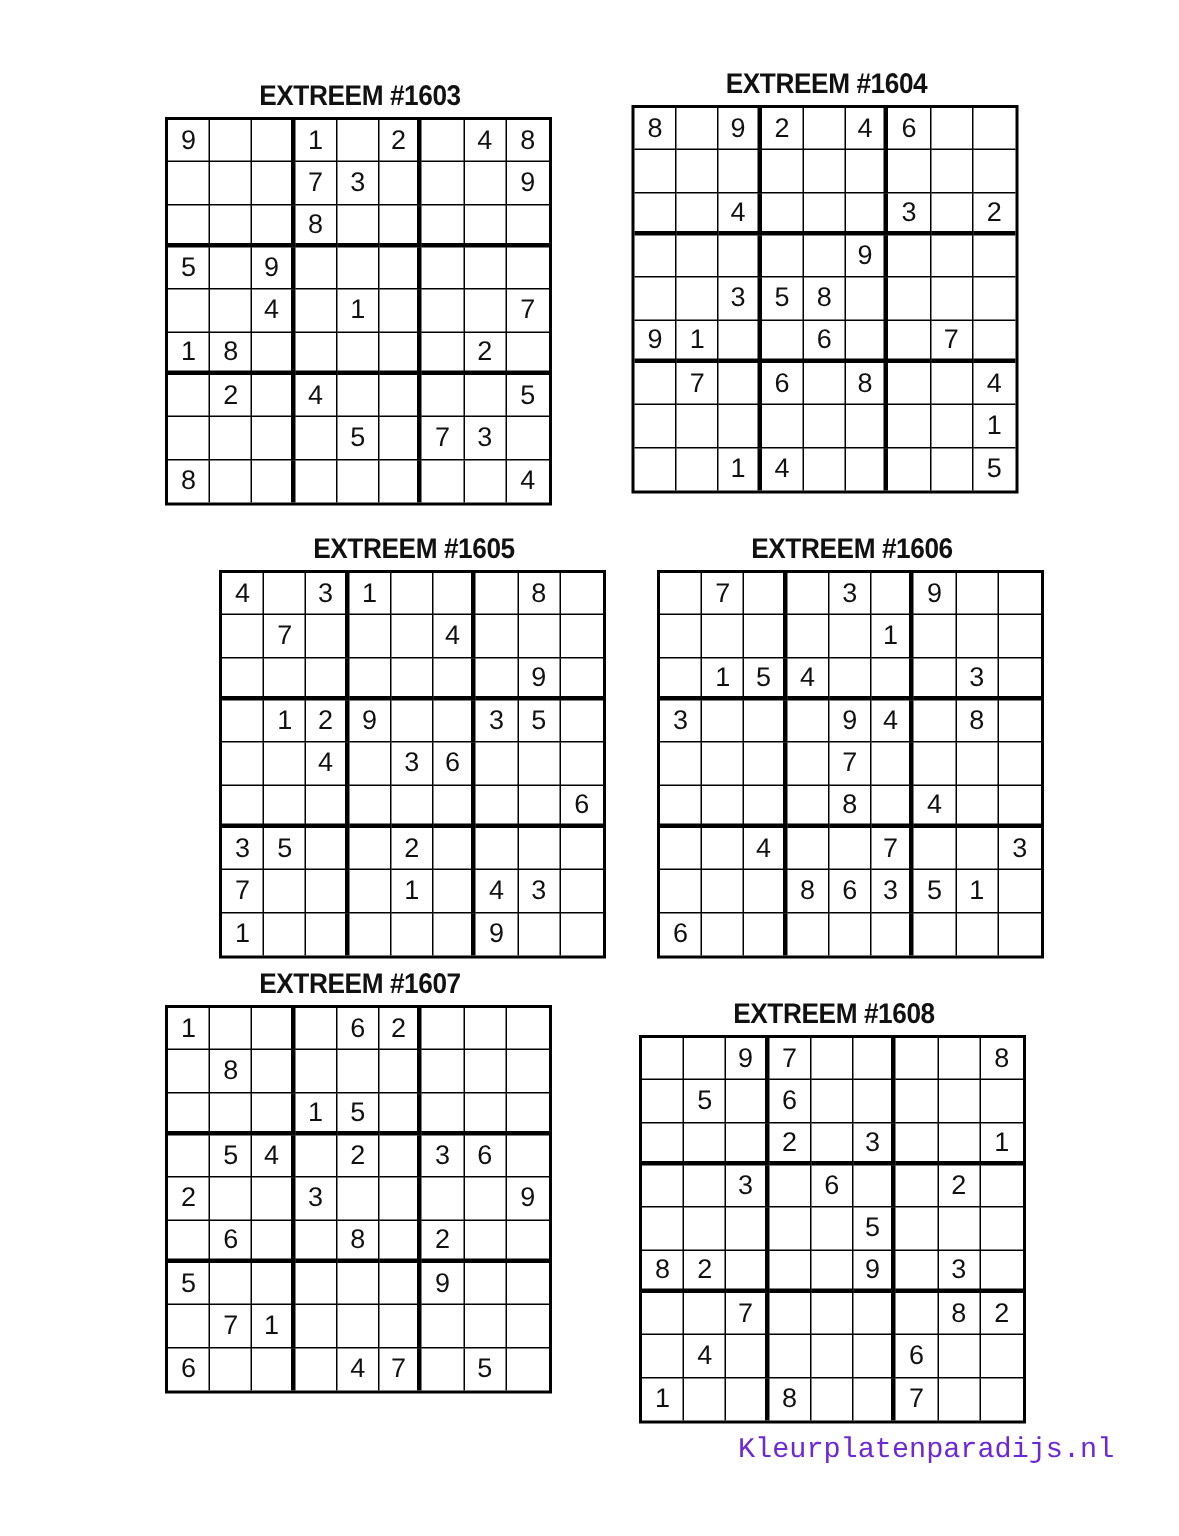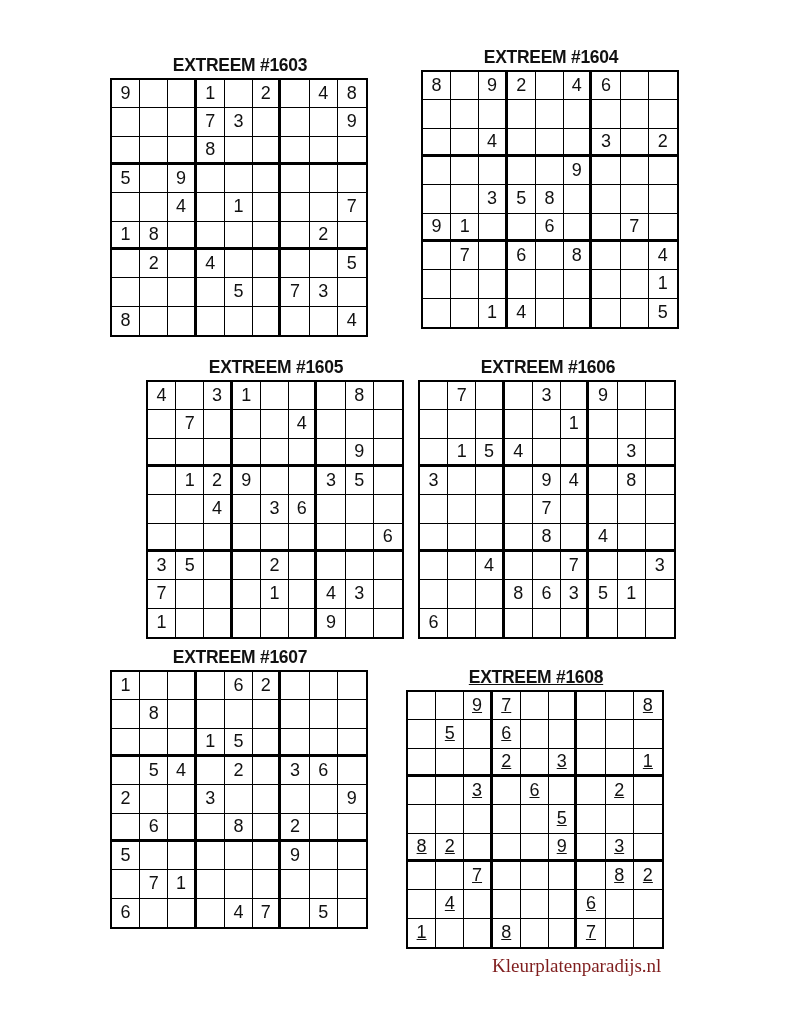--- a/index.html
+++ b/index.html
@@ -11,22 +11,22 @@
                   height: 26px; line-height: 26px; transform: scaleX(0.92); }
   .grid { display: grid; grid-template-columns: repeat(9, 1fr); grid-template-rows: repeat(9, 1fr);
           width: 258px; height: 259px; border: 2px solid #000; box-sizing: border-box; }
   .cell { border-right: 1px solid #000; border-bottom: 1px solid #000; box-sizing: border-box;
           display: flex; align-items: center; justify-content: center;
           font-family: "Liberation Sans", sans-serif; font-size: 18px; color: #111; }
   .cell.c9 { border-right: none; }
   .cell.r9 { border-bottom: none; }
   .cell.cb { border-right: 3px solid #000; }
   .cell.rb { border-bottom: 3px solid #000; }
-  .footer { position: absolute; left: 492px; top: 955px; font-size: 19px; color: #7f1d1d;
-            font-family: Liberation Serif, serif; }
+  .footer { position: absolute; left: 492px; top: 955px; font-size: 19px; color: #6d28d9;
+            font-family: Liberation Mono, monospace; }
 </style>
 </head>
 <body>
 
 <div class="puzzle" style="left:110px; top:52px;">
   <div class="puzzle-title">EXTREEM #1603</div>
   <div class="grid">
       <div class="cell">9</div>
       <div class="cell"></div>
       <div class="cell cb"></div>
@@ -275,21 +275,21 @@
       <div class="cell r9"></div>
       <div class="cell cb r9"></div>
       <div class="cell r9"></div>
       <div class="cell r9"></div>
       <div class="cell cb r9"></div>
       <div class="cell r9">9</div>
       <div class="cell r9"></div>
       <div class="cell c9 r9"></div>
     </div>
 </div>
-<div class="puzzle" style="left:418px; top:354px;">
+<div class="puzzle" style="left:438px; top:354px;">
   <div class="puzzle-title">EXTREEM #1606</div>
   <div class="grid">
       <div class="cell"></div>
       <div class="cell">7</div>
       <div class="cell cb"></div>
       <div class="cell"></div>
       <div class="cell">3</div>
       <div class="cell cb"></div>
       <div class="cell">9</div>
       <div class="cell"></div>
@@ -447,21 +447,21 @@
       <div class="cell r9"></div>
       <div class="cell cb r9"></div>
       <div class="cell r9"></div>
       <div class="cell r9">4</div>
       <div class="cell cb r9">7</div>
       <div class="cell r9"></div>
       <div class="cell r9">5</div>
       <div class="cell c9 r9"></div>
     </div>
 </div>
-<div class="puzzle" style="left:406px; top:664px;text-decoration:underline;">
+<div class="puzzle" style="left:426px; top:664px;">
   <div class="puzzle-title">EXTREEM #1608</div>
   <div class="grid">
       <div class="cell"></div>
       <div class="cell"></div>
       <div class="cell cb">9</div>
       <div class="cell">7</div>
       <div class="cell"></div>
       <div class="cell cb"></div>
       <div class="cell"></div>
       <div class="cell"></div>

